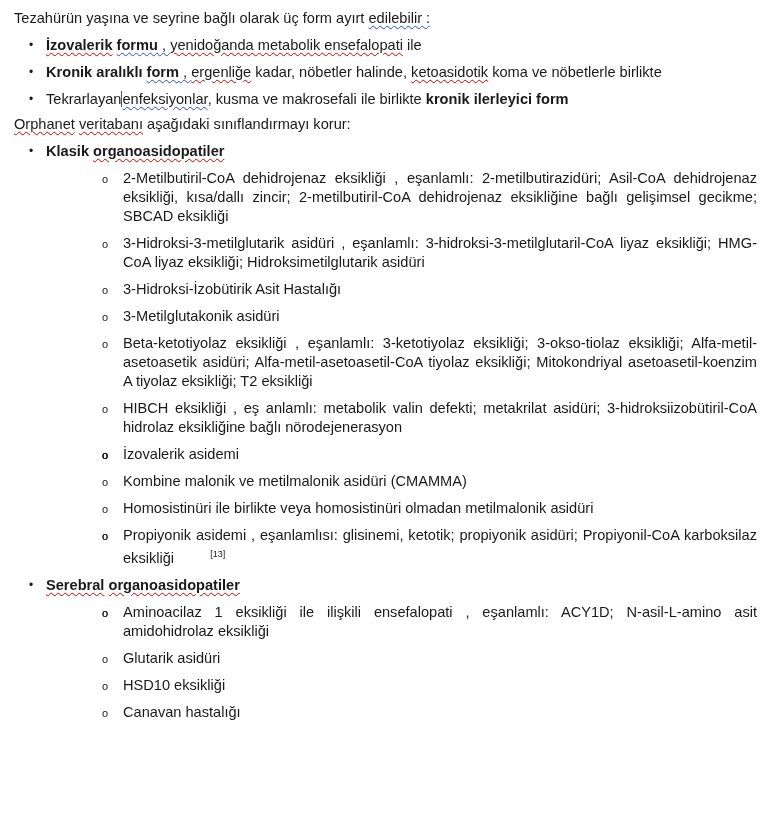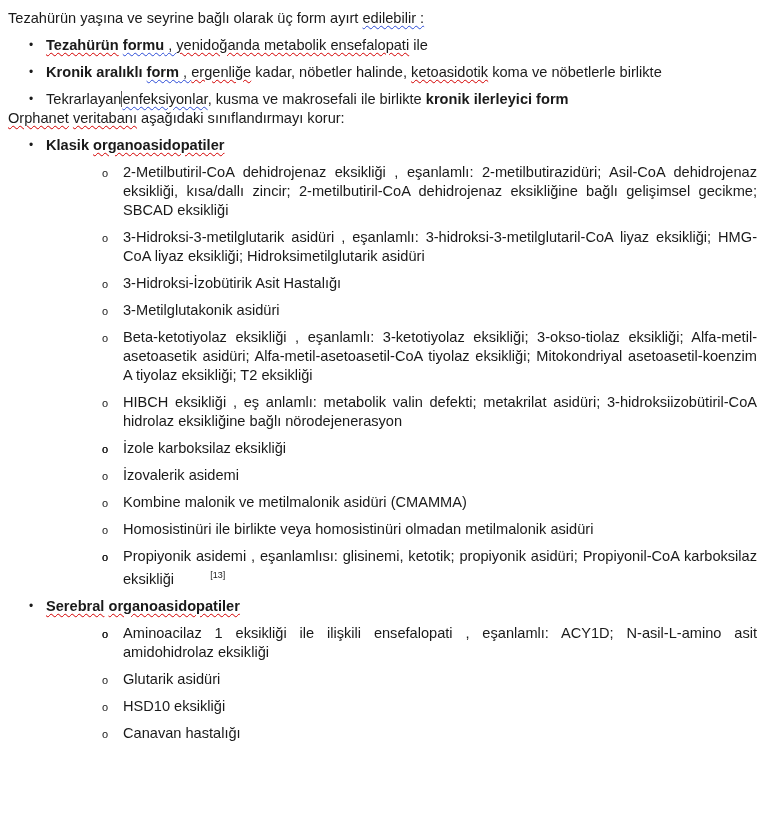--- a/index.html
+++ b/index.html
@@ -2,21 +2,21 @@
 <html><head>
 <meta charset="utf-8">
 <style>
   html, body { margin: 0; padding: 0; background: #ffffff; }
   body {
     width: 767px; height: 839px; overflow: hidden;
     font-family: "Liberation Sans", sans-serif;
     font-size: 14.6px; color: #1a1a1a;
   }
   .page { position: relative; padding: 5px 0 0 8px; }
-  p.para { margin: 0; line-height: 19px; }
+  p.para { margin: 6px; line-height: 19px; }
   p.para.first { margin-top: 4px; }
   ul.l1 { list-style: none; margin: 0; padding: 0; }
   ul.l1 > li { position: relative; padding-left: 38px; margin-top: 8px; line-height: 19px; }
   ul.l1 > li > .bullet {
     position: absolute; left: 21px; top: 0; font-size: 12px; line-height: 19px;
   }
   ul.l2 { list-style: none; margin: 0; padding: 0; }
   ul.l2 > li {
     position: relative; padding-left: 77px; padding-right: 10px;
     margin-top: 8px; line-height: 19px; text-align: justify;
@@ -34,21 +34,21 @@
 </head>
 <body>
 
 <div class="page">
 
   <p class="para first"><span>Tezahürün yaşına ve seyrine bağlı olarak üç form ayırt </span><span class="sq-blue">edilebilir :</span></p>
 
   <ul class="l1">
     <li>
       <span class="bullet">•</span>
-      <span class="bold sq-red">Tezahürün</span> <span class="bold sq-blue">formu</span><span class="sq-blue"> , </span><span class="sq-red">yenidoğanda metabolik ensefalopati</span><span> ile</span>
+      <span class="bold sq-red">İzovalerik</span> <span class="bold sq-blue">formu</span><span class="sq-blue"> , </span><span class="sq-red">yenidoğanda metabolik ensefalopati</span><span> ile</span>
     </li>
     <li>
       <span class="bullet">•</span>
       <span class="bold">Kronik aralıklı </span><span class="bold sq-blue">form</span><span class="sq-blue"> , </span><span class="sq-red">ergenliğe</span><span> kadar, nöbetler halinde, </span><span class="sq-red">ketoasidotik</span><span> koma ve nöbetlerle birlikte</span>
     </li>
     <li>
       <span class="bullet">•</span>
       <span>Tekrarlayan</span><span class="cursor"></span><span class="sq-blue">enfeksiyonlar</span><span>, kusma ve makrosefali ile birlikte </span><span class="bold">kronik ilerleyici form</span>
     </li>
   </ul>
@@ -60,21 +60,21 @@
       <span class="bullet">•</span>
       <span class="bold">Klasik </span><span class="bold sq-red">organoasidopatiler</span>
       <ul class="l2">
         <li><span class="bullet">o</span><span>2-Metilbutiril-CoA dehidrojenaz eksikliği , eşanlamlı: 2-metilbutirazidüri; Asil-CoA dehidrojenaz eksikliği, kısa/dallı zincir; 2-metilbutiril-CoA dehidrojenaz eksikliğine bağlı gelişimsel gecikme; SBCAD eksikliği</span></li>
         <li><span class="bullet">o</span><span>3-Hidroksi-3-metilglutarik asidüri , eşanlamlı: 3-hidroksi-3-metilglutaril-CoA liyaz eksikliği; HMG-CoA liyaz eksikliği; Hidroksimetilglutarik asidüri</span></li>
         <li><span class="bullet">o</span><span>3-Hidroksi-İzobütirik Asit Hastalığı</span></li>
         <li><span class="bullet">o</span><span>3-Metilglutakonik asidüri</span></li>
         <li><span class="bullet">o</span><span>Beta-ketotiyolaz eksikliği , eşanlamlı: 3-ketotiyolaz eksikliği; 3-okso-tiolaz eksikliği; Alfa-metil-asetoasetik asidüri; Alfa-metil-asetoasetil-CoA tiyolaz eksikliği; Mitokondriyal asetoasetil-koenzim A tiyolaz eksikliği; T2 eksikliği</span></li>
         <li><span class="bullet">o</span><span>HIBCH eksikliği , eş anlamlı: metabolik valin defekti; metakrilat asidüri; 3-hidroksiizobütiril-CoA hidrolaz eksikliğine bağlı nörodejenerasyon</span></li>
         <li><span class="bullet">o</span></li>
-        <li><span class="bullet">o</span><span>İzole karboksilaz eksikliği</span></li>
+        <li><span class="bullet">o</span></li>
         <li><span class="bullet">o</span><span>İzovalerik asidemi</span></li>
         <li><span class="bullet">o</span><span>Kombine malonik ve metilmalonik asidüri (CMAMMA)</span></li>
         <li><span class="bullet">o</span><span>Homosistinüri ile birlikte  veya homosistinüri olmadan  metilmalonik asidüri</span></li>
         <li><span class="bullet">o</span></li>
         <li><span class="bullet">o</span><span>Propiyonik asidemi , eşanlamlısı: glisinemi, ketotik; propiyonik asidüri; Propiyonil-CoA karboksilaz eksikliği</span> <sup>[13]</sup></li>
       </ul>
     </li>
     <li>
       <span class="bullet">•</span>
       <span class="bold sq-red">Serebral</span> <span class="bold sq-red">organoasidopatiler</span>

